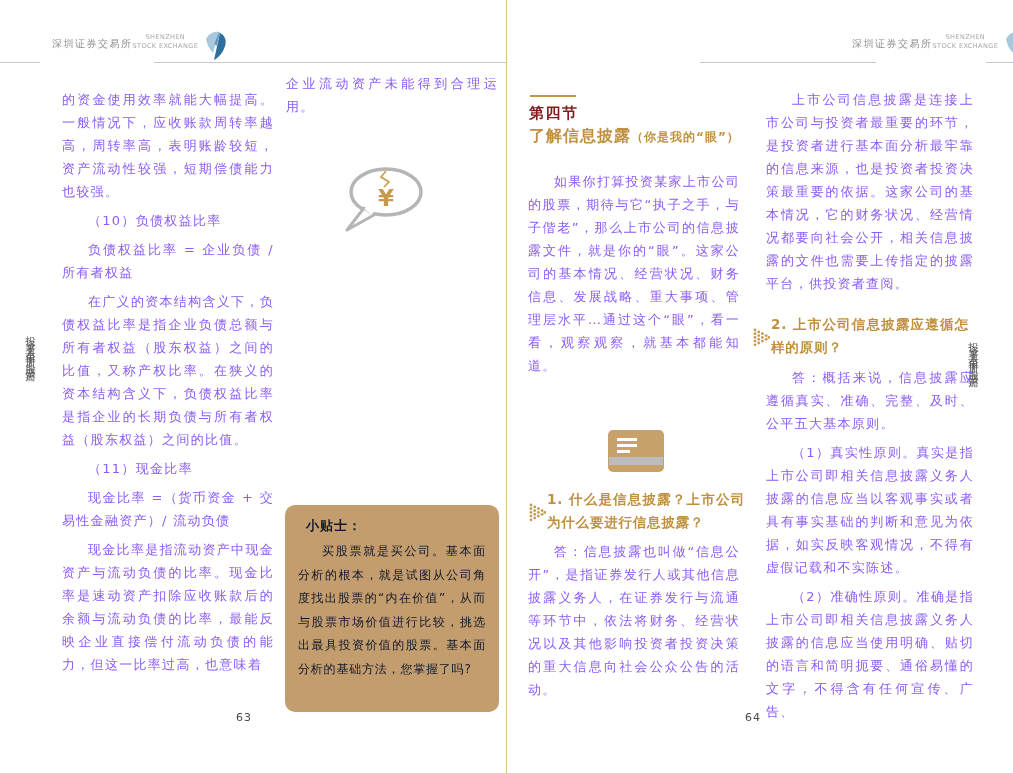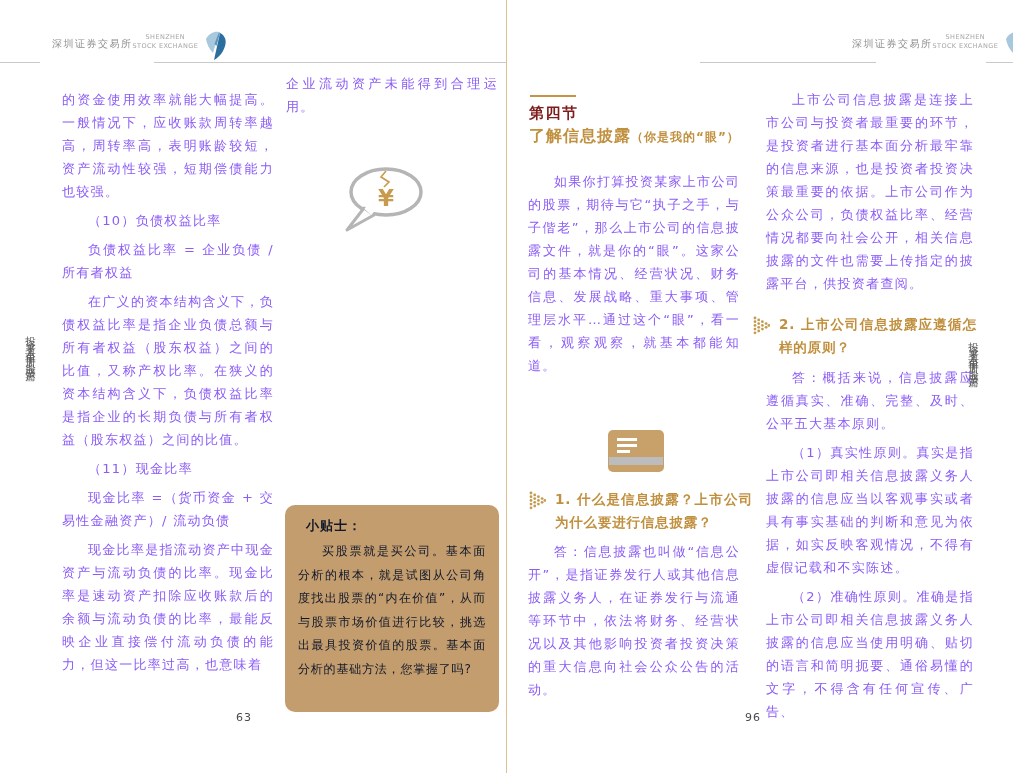--- a/index.html
+++ b/index.html
@@ -32,21 +32,21 @@
   .tip-title{font-size:13px;font-weight:bold;text-indent:8px;line-height:24px;letter-spacing:1px;}
   .tip-body{font-size:12px;line-height:23.5px;text-align:justify;text-indent:2em;
             margin:2px 0 0;letter-spacing:0.8px;}
 
   .sec-label{position:absolute;left:529px;top:104px;font-size:15px;font-weight:bold;
              color:#7f1d1d;letter-spacing:1.5px;}
   .sec-title{position:absolute;left:529px;top:126px;font-size:16px;font-weight:bold;
              color:#c0903f;letter-spacing:1px;white-space:nowrap;}
   .sec-sub{font-size:12px;}
 
-  .qrow{position:absolute;display:flex;gap:9px;align-items:flex-start;}
+  .qrow{position:absolute;display:flex;gap:1px;align-items:center;}
   .qrow svg{flex:0 0 auto;margin-top:3px;}
   .qtitle{font-size:13.5px;font-weight:bold;color:#c0903f;line-height:23px;
           letter-spacing:0.8px;width:198px;text-align:justify;}
 
   .icon-abs{position:absolute;}
   .pagenum{position:absolute;font-size:11px;color:#4a4a4a;letter-spacing:1px;}
 </style>
 </head>
 <body>
 
@@ -159,21 +159,21 @@
         <circle cx="15.8" cy="9.4" r="1.4"></circle>
       </g>
     </svg>
     <div class="qtitle">1. 什么是信息披露？上市公司为什么要进行信息披露？</div>
   </div>
   <div class="col" style="left:528px;top:540px;width:212px">
     <p>答：信息披露也叫做“信息公开”，是指证券发行人或其他信息披露义务人，在证券发行与流通等环节中，依法将财务、经营状况以及其他影响投资者投资决策的重大信息向社会公众公告的活动。</p>
   </div>
 
   <div class="col" style="left:766px;top:88px;width:208px">
-    <p>上市公司信息披露是连接上市公司与投资者最重要的环节，是投资者进行基本面分析最牢靠的信息来源，也是投资者投资决策最重要的依据。上市公司作为公众公司，负债权益比率、经营情况都要向社会公开，相关信息披露的文件也需要上传指定的披露平台，供投资者查阅。</p>
+    <p>上市公司信息披露是连接上市公司与投资者最重要的环节，是投资者进行基本面分析最牢靠的信息来源，也是投资者投资决策最重要的依据。这家公司的基本情况，它的财务状况、经营情况都要向社会公开，相关信息披露的文件也需要上传指定的披露平台，供投资者查阅。</p>
   </div>
 
   <div class="qrow" style="left:753px;top:313px;width:240px">
     <svg width="17" height="19" viewBox="0 0 17 19">
       <g fill="#c59a4e">
         <circle cx="2" cy="2" r="1.4"></circle>
           <circle cx="2" cy="5.7" r="1.4"></circle>
           <circle cx="2" cy="9.4" r="1.4"></circle>
           <circle cx="2" cy="13.1" r="1.4"></circle>
           <circle cx="2" cy="16.8" r="1.4"></circle>
@@ -190,15 +190,15 @@
       </g>
     </svg>
     <div class="qtitle">2. 上市公司信息披露应遵循怎样的原则？</div>
   </div>
   <div class="col" style="left:766px;top:366px;width:208px">
     <p>答：概括来说，信息披露应遵循真实、准确、完整、及时、公平五大基本原则。</p>
     <p>（1）真实性原则。真实是指上市公司即相关信息披露义务人披露的信息应当以客观事实或者具有事实基础的判断和意见为依据，如实反映客观情况，不得有虚假记载和不实陈述。</p>
     <p>（2）准确性原则。准确是指上市公司即相关信息披露义务人披露的信息应当使用明确、贴切的语言和简明扼要、通俗易懂的文字，不得含有任何宣传、广告、</p>
   </div>
 
-  <div class="pagenum" style="left:745px;top:711px">96</div>
+  <div class="pagenum" style="left:745px;top:711px">64</div>
 
 </div>
 
 </body></html>

